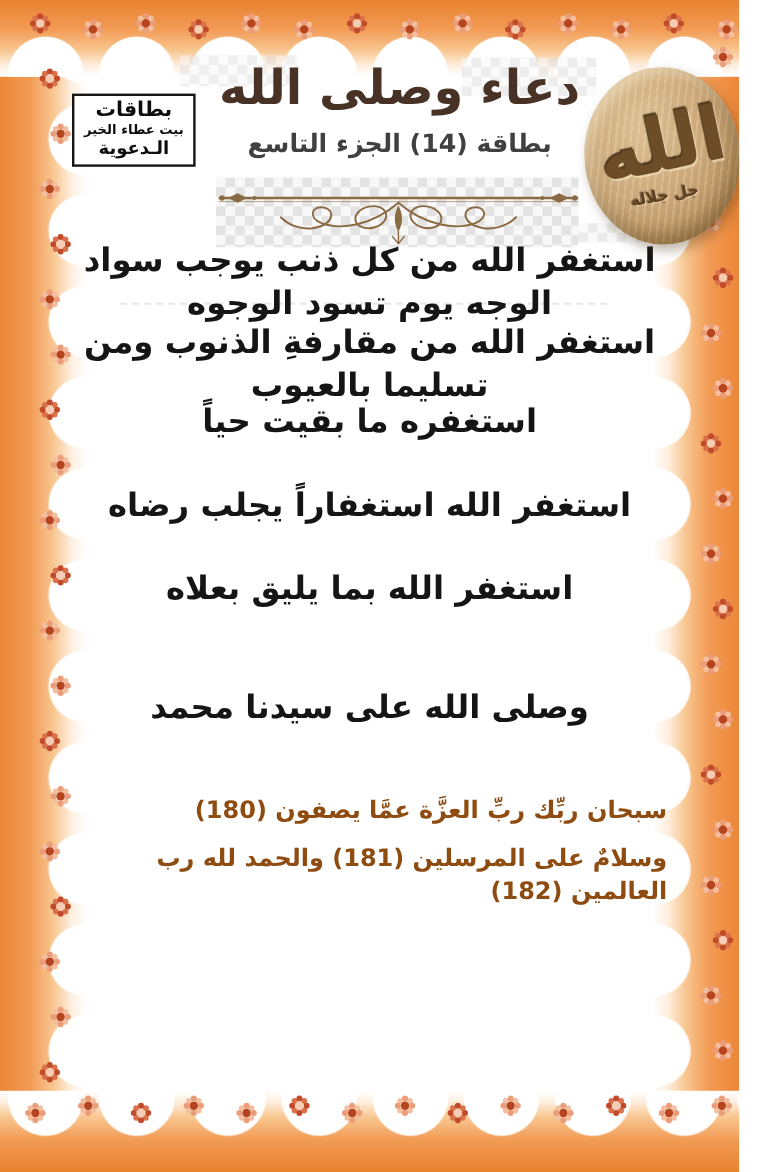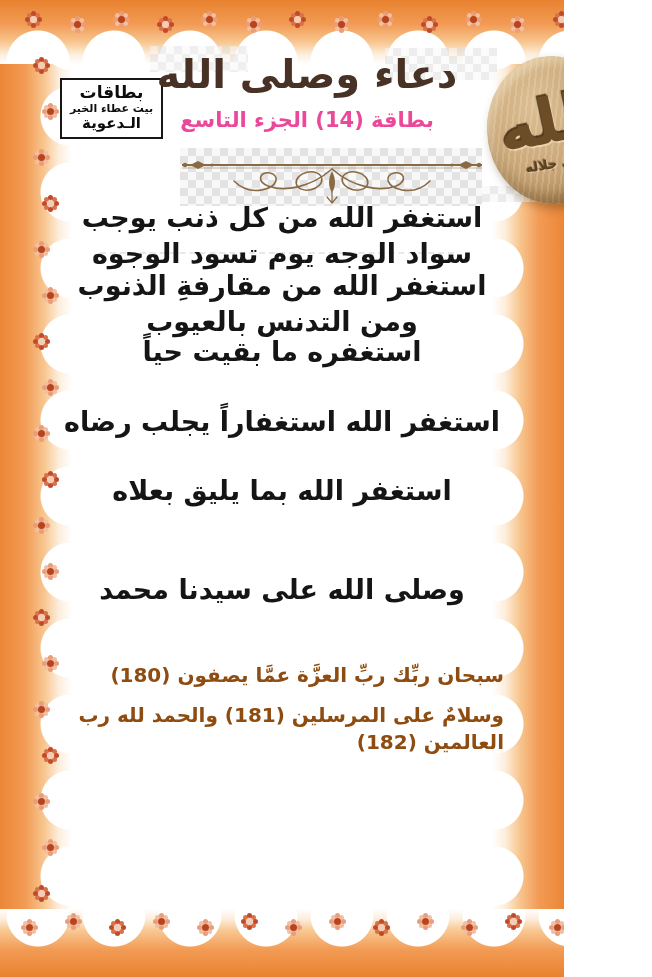--- a/index.html
+++ b/index.html
@@ -1,17 +1,17 @@
 <!DOCTYPE html>
 <html lang="ar" style="--border-orange: #ec8636; --flower-red: #c14a2a; --flower-salmon: #eb9d79; --title-brown: #483225; --verse-brown: #8e4c10; --divider-gold: #8a6a42; --wood-tan: #c8a474;"><head>
 <meta charset="utf-8">
 <style>
   html,body{margin:0;padding:0;background:#fff;}
   .card{
-    position:relative;width:564px;height:977px;background:#fff;overflow:hidden;
+    position:relative;width:616px;height:977px;background:#fff;overflow:hidden;
     font-family:"DejaVu Sans",sans-serif;
   }
   
   .band{position:absolute;z-index:1;}
   .band-left{left:0;top:0;bottom:0;width:72px;
     background-image:
       radial-gradient(circle 30px at 70px 40px,#fff 29px,rgba(255,255,255,0) 30px),
       linear-gradient(to right,var(--border-orange) 0,#f29b55 35%,#f8c791 62%,#fdeedd 82%,#fff 100%);
     background-size:72px 76px,100% 100%;background-repeat:repeat-y,no-repeat;}
   .band-right{right:0;top:0;bottom:0;width:72px;
@@ -47,21 +47,21 @@
     background:repeating-conic-gradient(#dedede 0% 25%,#f7f7f7 0% 50%);
     background-size:16px 16px;}
   .patch-a{left:150px;top:46px;width:98px;height:26px;opacity:.5;}
   .patch-b{left:385px;top:48px;width:112px;height:32px;opacity:.55;}
   .patch-divider{left:180px;top:148px;width:302px;height:58px;opacity:.85;}
   .patch-strip{left:482px;top:186px;width:60px;height:16px;opacity:.6;}
   
   .title{position:absolute;top:50px;left:90px;right:40px;margin:0;text-align:center;
     font-size:40px;font-weight:bold;color:var(--title-brown);z-index:5;line-height:1.2;}
   .subtitle{position:absolute;top:108px;left:90px;right:40px;text-align:center;
-    font-size:21px;font-weight:bold;color:#ec4899;z-index:5;}
+    font-size:21px;font-weight:bold;color:#404040;z-index:5;}
   .stamp{position:absolute;left:60px;top:78px;z-index:5;border:2px solid #161616;
     background:rgba(255,255,255,.92);padding:3px 8px 5px;text-align:center;
     color:#0d0d0d;direction:rtl;}
   .stamp-l1{font-size:17px;font-weight:bold;line-height:1.15;}
   .stamp-l2{font-size:11px;font-weight:bold;line-height:1.15;}
   .stamp-l3{font-size:15px;font-weight:bold;line-height:1.1;}
   
   .medallion{position:absolute;left:487px;top:56px;width:130px;height:148px;border-radius:50%;
     background:
       repeating-linear-gradient(100deg,rgba(255,245,225,.18) 0 2px,rgba(0,0,0,0) 2px 6px),
@@ -209,21 +209,21 @@
         <ellipse cx="127" cy="25" rx="13" ry="9" transform="rotate(-12 127 25)"></ellipse>
         <ellipse cx="173" cy="25" rx="13" ry="9" transform="rotate(12 173 25)"></ellipse>
         <path d="M150 36 l0 10 M145 41 l5 6 5 -6" stroke-width="1.2"></path>
       </g>
       <path d="M150 15 C 146 23, 146 30, 150 37 C 154 30, 154 23, 150 15 z" fill="#8a6a42"></path>
     </svg>
   </div>
 
   <div class="line l1" dir="rtl">استغفر الله من كل ذنب يوجب سواد الوجه يوم تسود الوجوه</div>
   <div class="artifact-dashes"></div>
-  <div class="line l2" dir="rtl">استغفر الله من مقارفةِ الذنوب ومن التدنس بالعيوب</div>
+  <div class="line l2" dir="rtl">استغفر الله من مقارفةِ الذنوب ومن تسليما بالعيوب</div>
   <div class="line l3" dir="rtl">استغفره ما بقيت حياً</div>
   <div class="line l5" dir="rtl">استغفر الله بما يليق بعلاه</div>
   <div class="line l4" dir="rtl">استغفر الله استغفاراً يجلب رضاه</div>
   <div class="line l6" dir="rtl">وصلى الله على سيدنا محمد</div>
 
   <div class="verse v1" dir="rtl">سبحان ربِّك ربِّ العزَّة عمَّا يصفون (180)</div>
   <div class="verse v2" dir="rtl">وسلامٌ على المرسلين (181) والحمد لله رب العالمين (182)</div>
 
 </div>
 

